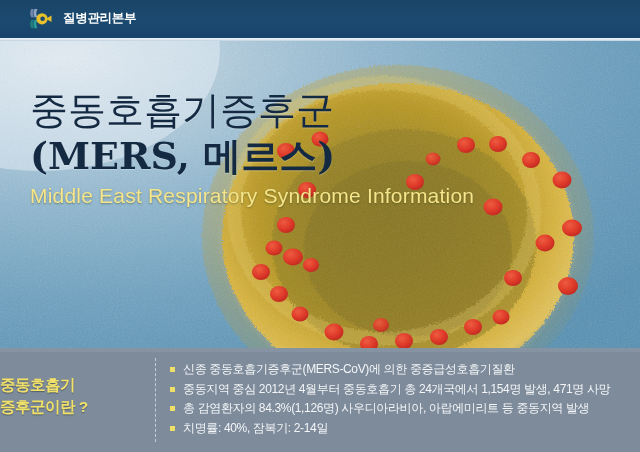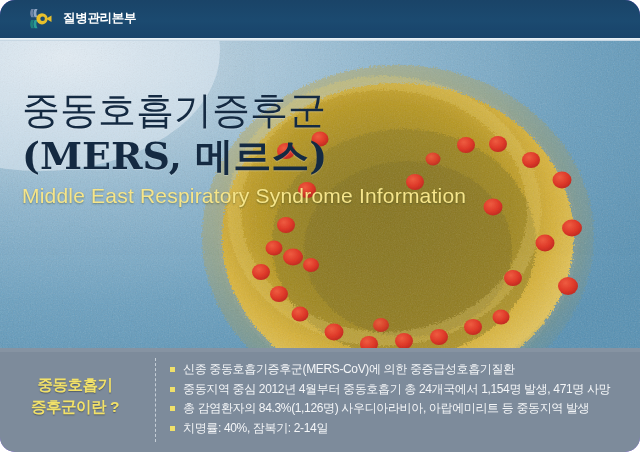--- a/index.html
+++ b/index.html
@@ -14,21 +14,20 @@
     overflow: hidden;
     font-family: "Liberation Sans", "DejaVu Sans", sans-serif;
   }
 
   #page {
     position: relative;
     width: 640px;
     height: 452px;
     overflow: hidden;
     background: #8b5cf6;
-    border-radius: 15px;
   }
 
   
   #header-bar {
     position: absolute;
     left: 0; top: 0;
     width: 640px;
     height: 38px;
     background: linear-gradient(180deg, #1a4468 0%, #1b4a70 55%, #18436a 100%);
     display: flex;
@@ -80,20 +79,21 @@
   
   #hero-text {
     position: absolute;
     left: 22px;
     top: 88px;
     z-index: 20;
     pointer-events: none;
   }
   #hero-text .line {
     pointer-events: auto;
+    margin-left: 8px;
   }
   .title-ko {
     font-family: "DejaVu Serif", "Liberation Serif", serif;
     font-size: 38px;
     line-height: 44px;
     color: #142a42;
     font-weight: normal;
     letter-spacing: 0px;
     white-space: nowrap;
     text-shadow: 0 1px 1px rgba(255,255,255,0.25);
@@ -133,21 +133,21 @@
     left: 0; top: 0;
     width: 640px; height: 4px;
     background: rgba(255,255,255,0.07);
   }
 
   #footer-heading {
     position: absolute;
     left: 0;
     top: 26px;
     width: 150px;
-    text-align: center;
+    text-align: left;
     color: #f2e169;
     font-size: 15.5px;
     font-weight: bold;
     line-height: 22px;
     letter-spacing: -0.5px;
     text-shadow: 0 1px 1px rgba(40,50,60,0.5);
   }
 
   #footer-divider {
     position: absolute;

